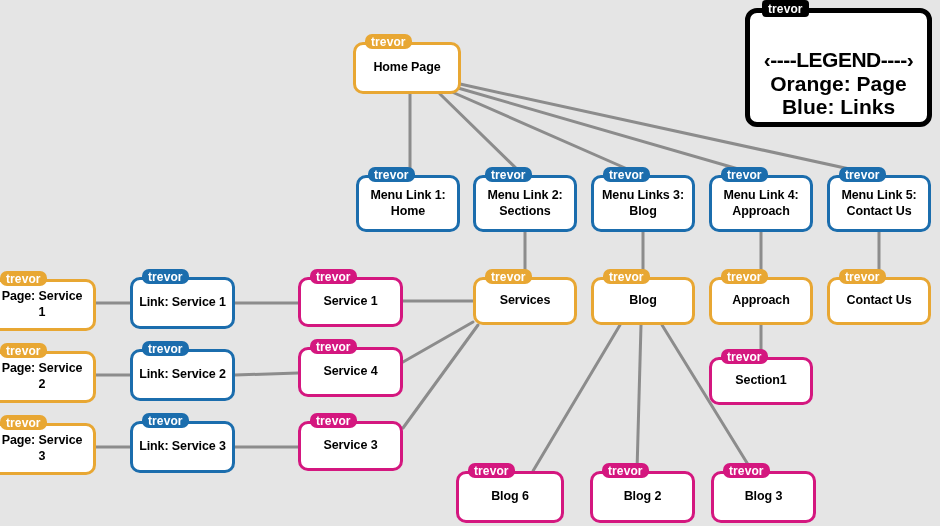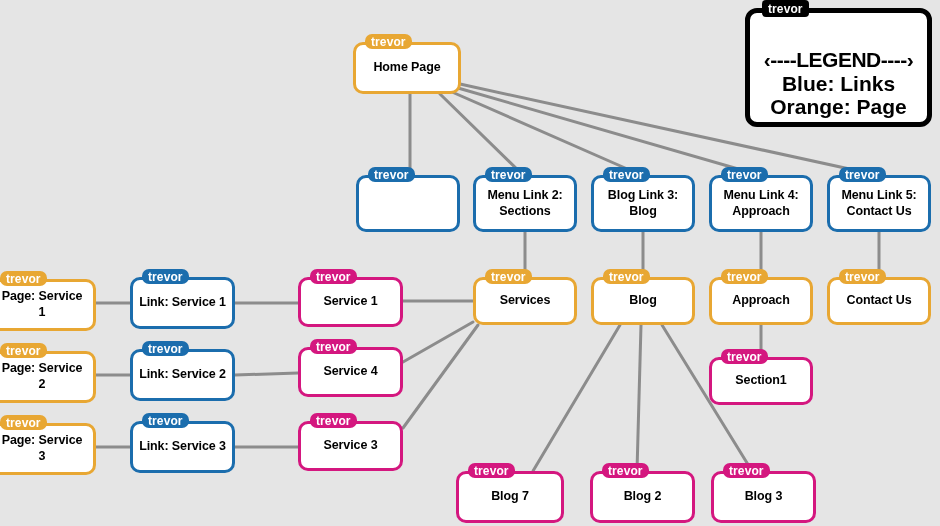--- a/index.html
+++ b/index.html
@@ -135,29 +135,31 @@
       <line x1="761" y1="325" x2="761" y2="357" stroke="#8c8c8c" stroke-width="3" stroke-linecap="round"></line>
     </svg>
 
   <div id="node-layer">
       <div class="node t-page" style="left: 353px; top: 42px; width: 108px; height: 52px;">
         <span class="badge">trevor</span>
         <div class="node-label">Home Page</div>
       </div>
       <div class="node t-link" style="left: 356px; top: 175px; width: 104px; height: 57px;">
         <span class="badge">trevor</span>
+        <div class="node-label">Menu Link 1:
+Home</div>
       </div>
       <div class="node t-link" style="left: 473px; top: 175px; width: 104px; height: 57px;">
         <span class="badge">trevor</span>
         <div class="node-label">Menu Link 2:
 Sections</div>
       </div>
       <div class="node t-link" style="left: 591px; top: 175px; width: 104px; height: 57px;">
         <span class="badge">trevor</span>
-        <div class="node-label">Blog Link 3:
+        <div class="node-label">Menu Links 3:
 Blog</div>
       </div>
       <div class="node t-link" style="left: 709px; top: 175px; width: 104px; height: 57px;">
         <span class="badge">trevor</span>
         <div class="node-label">Menu Link 4:
 Approach</div>
       </div>
       <div class="node t-link" style="left: 827px; top: 175px; width: 104px; height: 57px;">
         <span class="badge">trevor</span>
         <div class="node-label">Menu Link 5:
@@ -214,32 +216,32 @@
       <div class="node t-section" style="left: 298px; top: 421px; width: 105px; height: 50px;">
         <span class="badge">trevor</span>
         <div class="node-label">Service 3</div>
       </div>
       <div class="node t-section" style="left: 709px; top: 357px; width: 104px; height: 48px;">
         <span class="badge">trevor</span>
         <div class="node-label">Section1</div>
       </div>
       <div class="node t-section" style="left: 456px; top: 471px; width: 108px; height: 52px;">
         <span class="badge">trevor</span>
-        <div class="node-label">Blog 7</div>
+        <div class="node-label">Blog 6</div>
       </div>
       <div class="node t-section" style="left: 590px; top: 471px; width: 105px; height: 52px;">
         <span class="badge">trevor</span>
         <div class="node-label">Blog 2</div>
       </div>
       <div class="node t-section" style="left: 711px; top: 471px; width: 105px; height: 52px;">
         <span class="badge">trevor</span>
         <div class="node-label">Blog 3</div>
       </div>
     </div>
 
   <div id="legend" style="left: 745px; top: 8px; width: 187px; height: 119px;">
     <span class="badge">trevor</span>
     <div class="legend-line legend-title">‹----LEGEND----›</div>
+    <div class="legend-line">Orange: Page</div>
     <div class="legend-line">Blue: Links</div>
-    <div class="legend-line">Orange: Page</div>
   </div>
 
 </div>
 
 </body></html>

